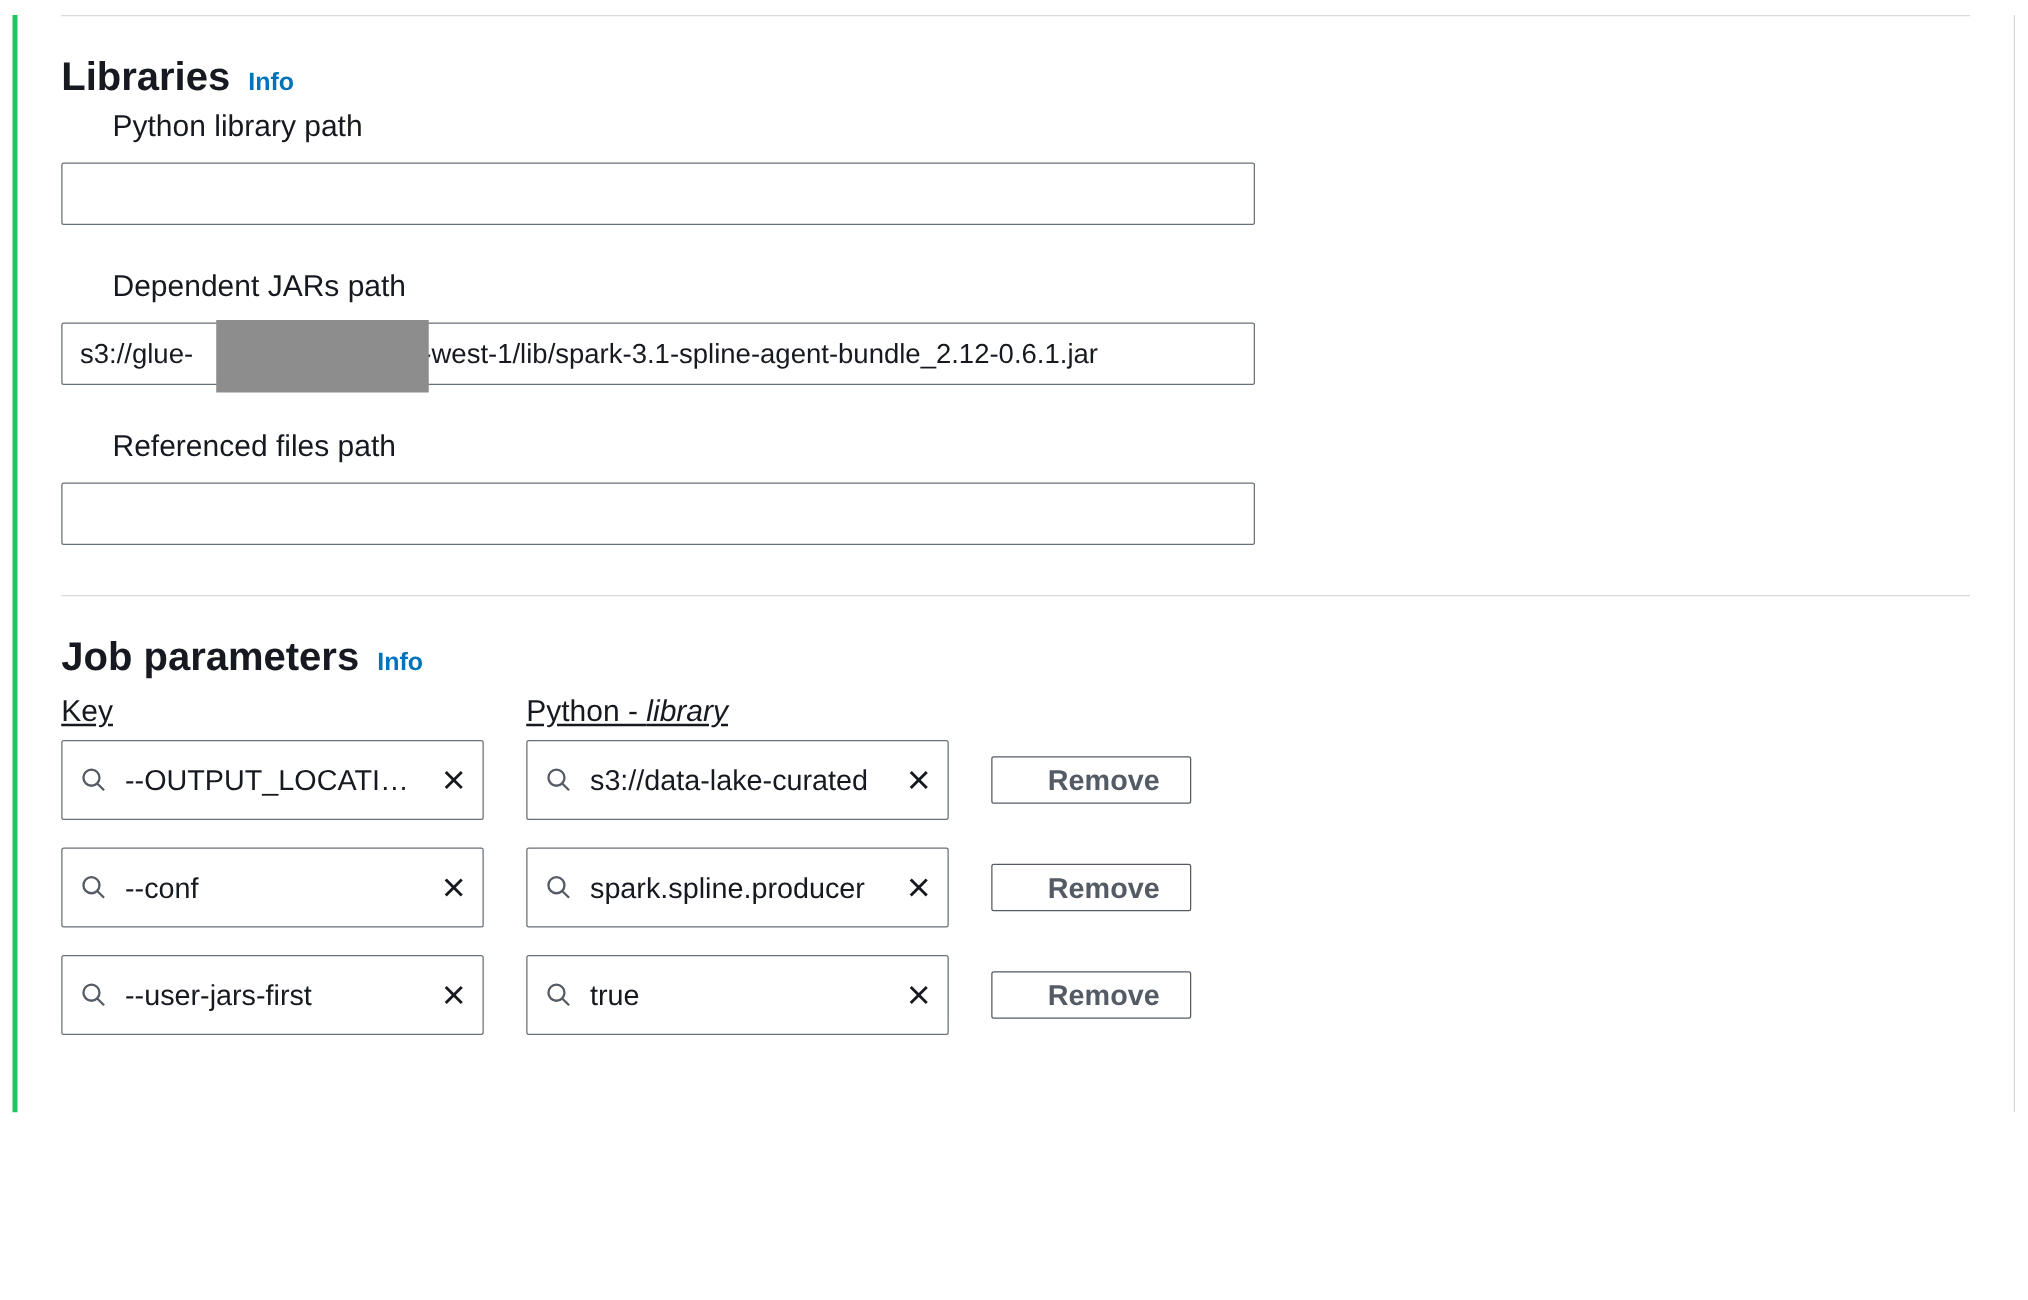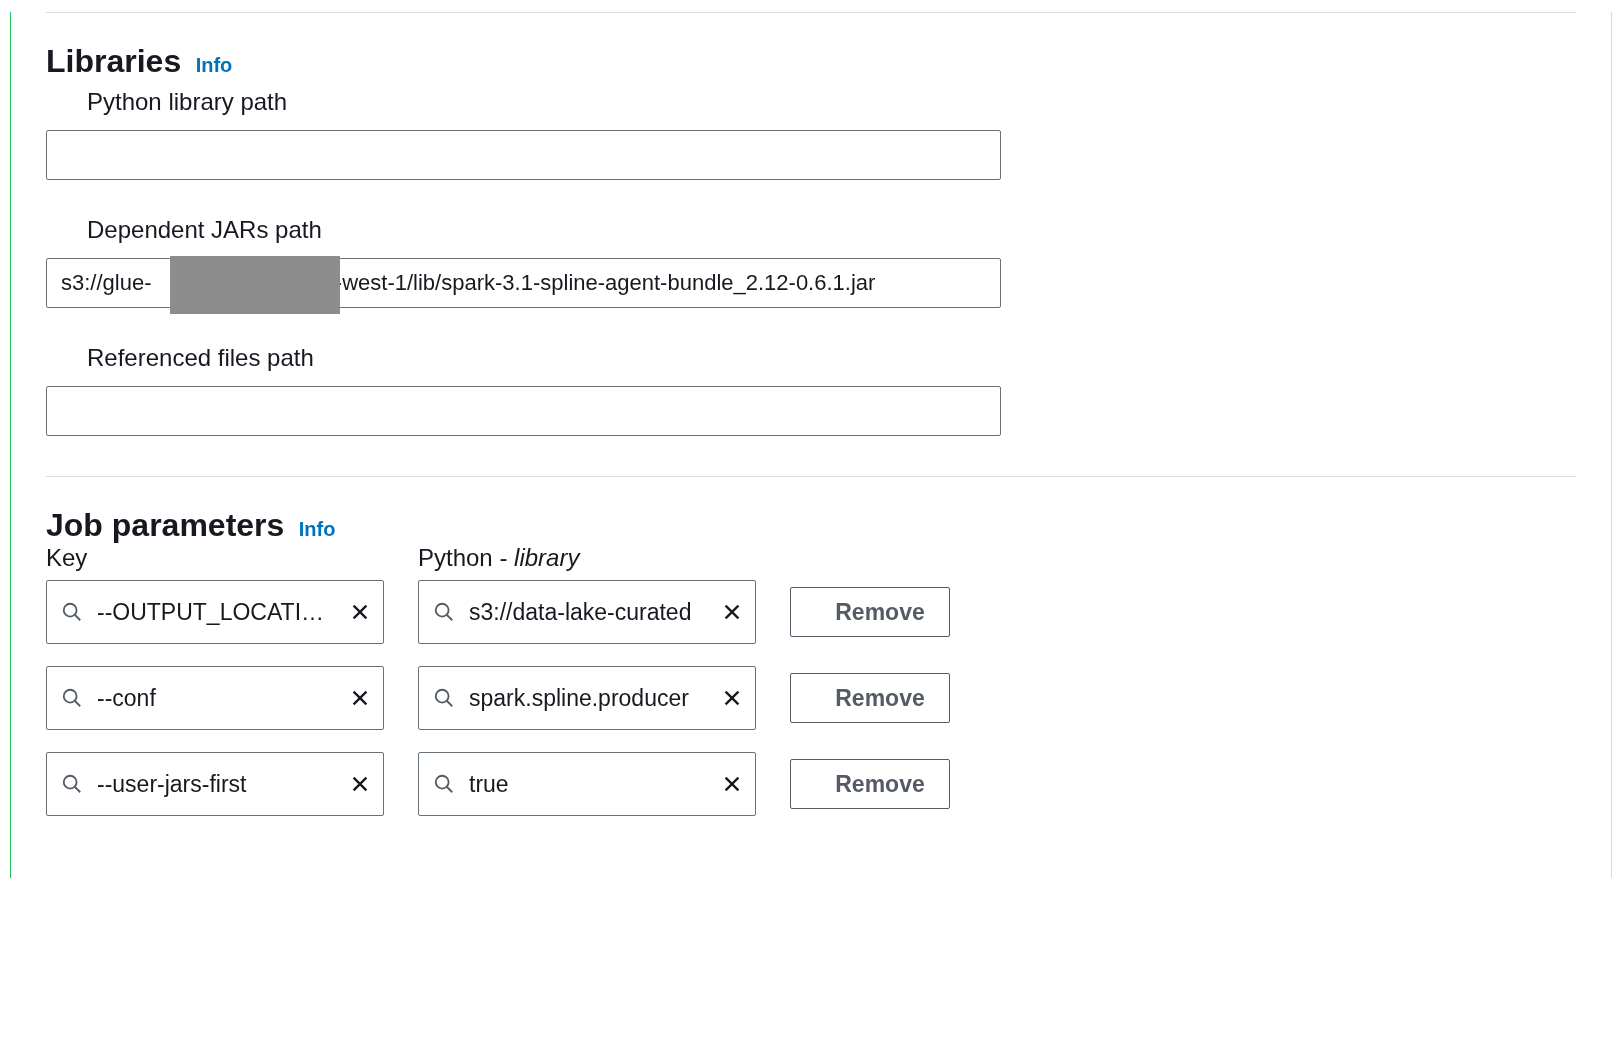--- a/index.html
+++ b/index.html
@@ -8,21 +8,21 @@
       padding: 0;
     }
     body {
       font-family: "Amazon Ember", "Helvetica Neue", Helvetica, Arial, sans-serif;
       background: #ffffff;
       color: #16191f;
       font-size: 16px;
       padding: 0 10px;
     }
     .page-container {
-      border-left: 1px solid #22c55e;
+      border-left: 4px solid #22c55e;
       border-right: 1px solid #d5dbdb;
       padding: 0 35px;
     }
     .top-divider {
       border-top: 1px solid #d5dbdb;
       margin: 12px 0 0 0;
     }
     .section {
       padding: 30px 0 40px 0;
     }
@@ -76,22 +76,23 @@
       width: 170px;
       height: 58px;
       background: #8d8d8d;
       pointer-events: none;
     }
     .field-spacer {
       margin-top: 36px;
     }
     .param-header {
       display: flex;
-      margin-top: 0;
+      margin-top: 12px;
       margin-bottom: 8px;
+      text-decoration: underline;
     }
     .param-header-key {
       width: 372px;
       font-size: 24px;
     }
     .param-header-value {
       font-size: 24px;
     }
     .param-header-value .optional {
       font-style: italic;
@@ -129,21 +130,21 @@
       text-overflow: ellipsis;
     }
     .clear-icon {
       position: absolute;
       right: 12px;
       cursor: pointer;
       display: flex;
       align-items: center;
     }
     .remove-btn {
-      height: 50px;
+      height: 38px;
       width: 160px;
       border: 1px solid #545b64;
       border-radius: 2px;
       background: #ffffff;
       font-size: 23px;
       font-weight: 700;
       color: #545b64;
       cursor: pointer;
       font-family: inherit;
       padding-left: 20px;

